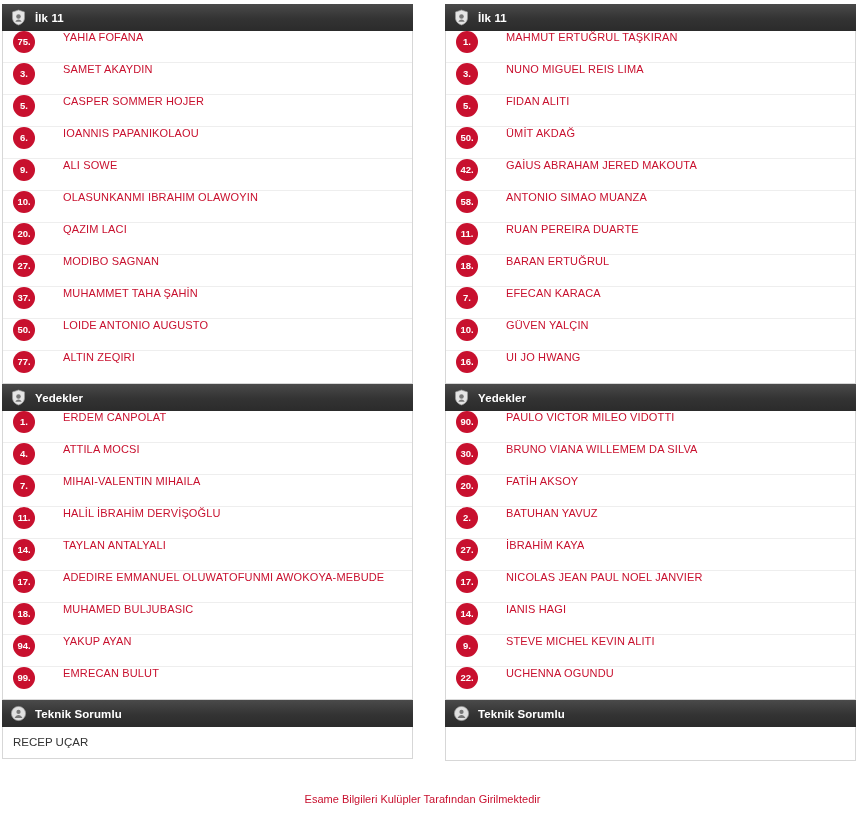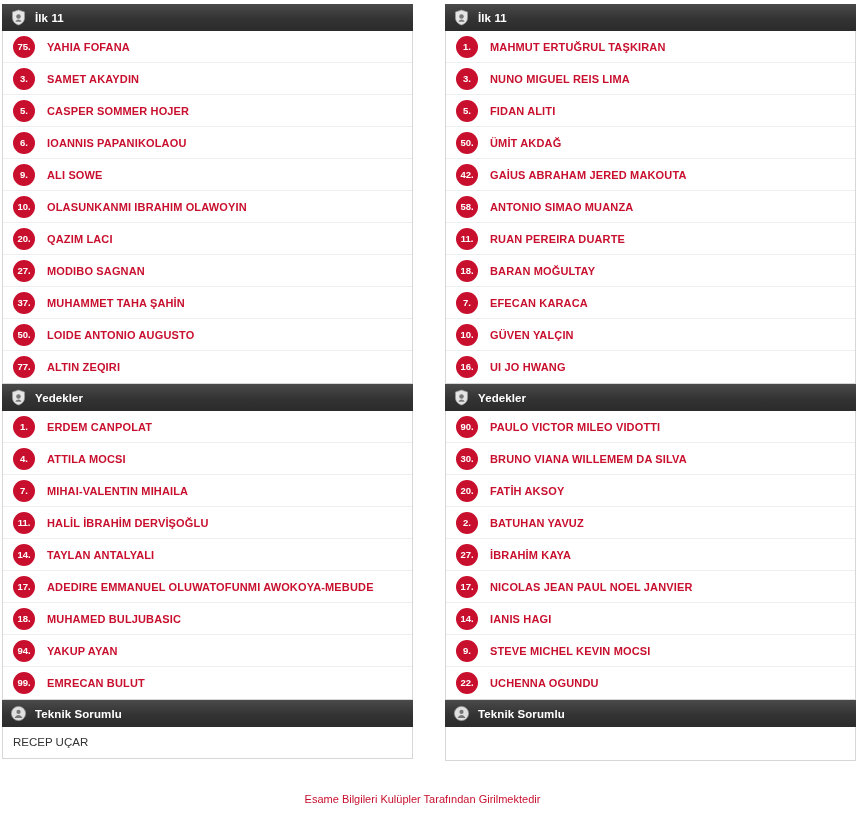--- a/index.html
+++ b/index.html
@@ -48,45 +48,45 @@
     flex: 0 0 17px;
     display: block;
   }
   .list {
     list-style: none;
     margin: 0;
     padding: 0;
   }
   .player-row {
     display: flex;
-    align-items: center;
     height: 32px;
     padding: 0 10px;
     border-bottom: 1px solid #eeeeee;
+    gap: 16px;
   }
   .player-row:last-child { border-bottom: none; }
   .num {
     width: 22px;
     height: 22px;
     flex: 0 0 22px;
     border-radius: 50%;
     background: #c8102e;
     color: #ffffff;
     font-size: 9.5px;
     font-weight: bold;
     display: flex;
     align-items: center;
     justify-content: center;
     margin-right: 12px;
     line-height: 1;
   }
   .pname {
     color: #c8102e;
     font-size: 11px;
-    font-weight: bold;
+    font-weight: normal;
     letter-spacing: .15px;
     white-space: nowrap;
     overflow: hidden;
     text-overflow: ellipsis;
   }
   .coach-name {
     padding: 9px 10px 10px 10px;
     font-size: 11.5px;
     color: #333333;
   }
@@ -270,21 +270,21 @@
         <li class="player-row">
           <span class="num">58.</span>
           <span class="pname">ANTONIO SIMAO MUANZA</span>
         </li>
         <li class="player-row">
           <span class="num">11.</span>
           <span class="pname">RUAN PEREIRA DUARTE</span>
         </li>
         <li class="player-row">
           <span class="num">18.</span>
-          <span class="pname">BARAN MOĞULTAY</span>
+          <span class="pname">BARAN ERTUĞRUL</span>
         </li>
         <li class="player-row">
           <span class="num">7.</span>
           <span class="pname">EFECAN KARACA</span>
         </li>
         <li class="player-row">
           <span class="num">10.</span>
           <span class="pname">GÜVEN YALÇIN</span>
         </li>
         <li class="player-row">
@@ -328,21 +328,21 @@
         <li class="player-row">
           <span class="num">17.</span>
           <span class="pname">NICOLAS JEAN PAUL NOEL JANVIER</span>
         </li>
         <li class="player-row">
           <span class="num">14.</span>
           <span class="pname">IANIS HAGI</span>
         </li>
         <li class="player-row">
           <span class="num">9.</span>
-          <span class="pname">STEVE MICHEL KEVIN MOCSI</span>
+          <span class="pname">STEVE MICHEL KEVIN ALITI</span>
         </li>
         <li class="player-row">
           <span class="num">22.</span>
           <span class="pname">UCHENNA OGUNDU</span>
         </li>
       </ul>
     </div>
 
     <div class="section-header">
       <svg class="badge-icon" viewBox="0 0 24 24">

